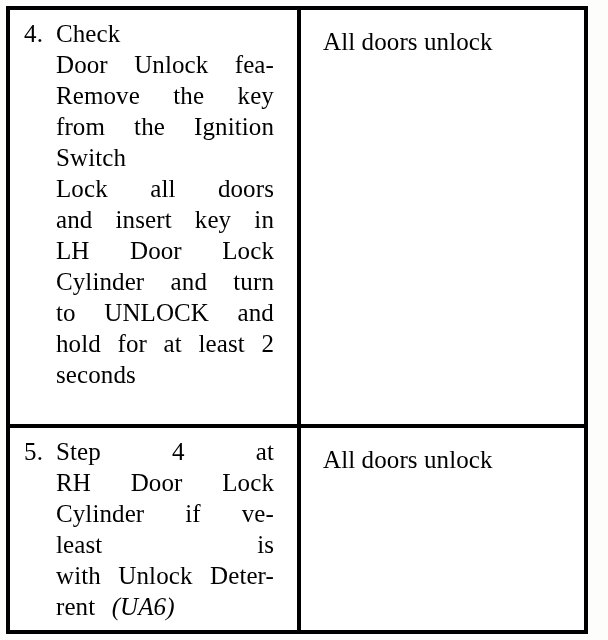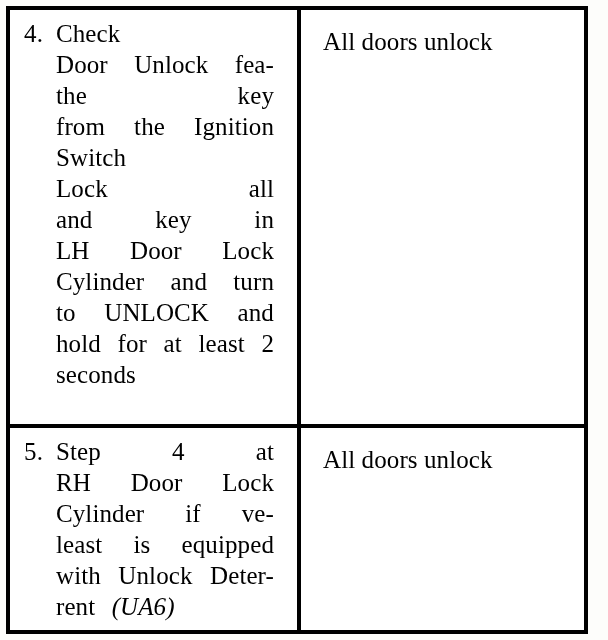--- a/index.html
+++ b/index.html
@@ -146,41 +146,44 @@
             </div>
 
             <div class="text-line justify">
               <span class="w">Door</span>
               <span class="w">Unlock</span>
               <span class="w">fea-</span>
             </div>
 
 
             <div class="text-line justify">
+              <span class="w">Remove</span>
               <span class="w">the</span>
               <span class="w">key</span>
             </div>
 
             <div class="text-line justify">
               <span class="w">from</span>
               <span class="w">the</span>
               <span class="w">Ignition</span>
             </div>
 
             <div class="text-line flush">
               <span class="w">Switch</span>
             </div>
 
             <div class="text-line justify">
               <span class="w">Lock</span>
               <span class="w">all</span>
+              <span class="w">doors</span>
             </div>
 
             <div class="text-line justify">
               <span class="w">and</span>
+              <span class="w">insert</span>
               <span class="w">key</span>
               <span class="w">in</span>
             </div>
 
             <div class="text-line justify">
               <span class="w">LH</span>
               <span class="w">Door</span>
               <span class="w">Lock</span>
             </div>
 
@@ -239,21 +242,20 @@
 
             <div class="text-line justify">
               <span class="w">Cylinder</span>
               <span class="w">if</span>
               <span class="w">ve-</span>
             </div>
 
             <div class="text-line justify">
               <span class="w">least</span>
               <span class="w">is</span>
-              <span class="w">equipped</span>
             </div>
 
             <div class="text-line justify">
               <span class="w">with</span>
               <span class="w">Unlock</span>
               <span class="w">Deter-</span>
             </div>
 
             <div class="text-line flush">
               <span class="w">rent</span>

